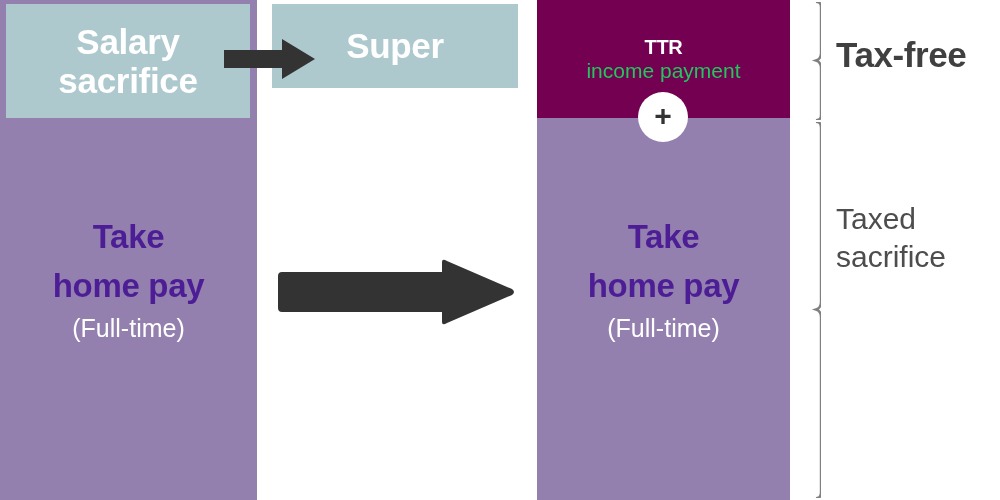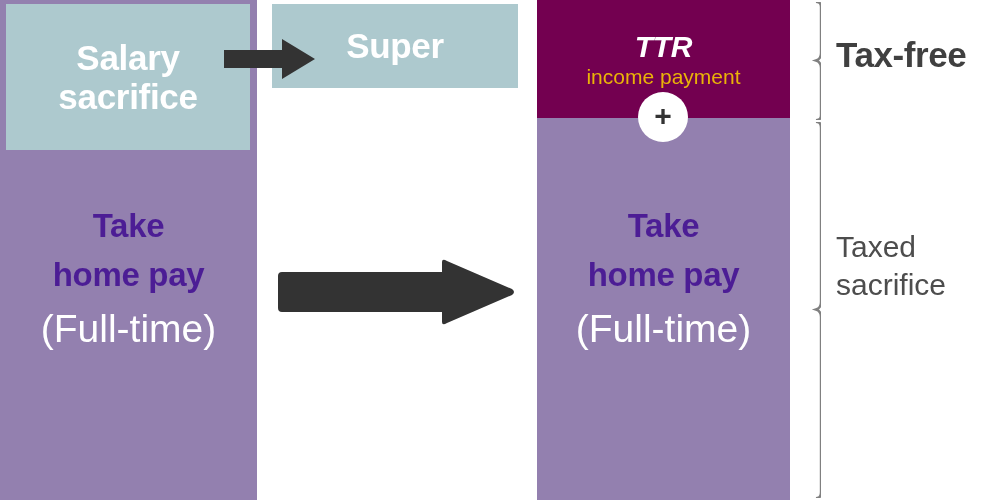--- a/index.html
+++ b/index.html
@@ -28,21 +28,21 @@
 
   
   .block-teal {
     position: absolute;
     background: #ADC9CE;
     display: flex;
     align-items: center;
     justify-content: center;
     text-align: center;
   }
-  #block-salary { left: 6px;   top: 4px; width: 244px; height: 146px; }
+  #block-salary { left: 6px;   top: 4px; width: 244px; height: 114px; }
   #block-super  { left: 272px; top: 4px; width: 246px; height: 84px; }
 
   
   #block-ttr {
     position: absolute;
     left: 537px; top: 0px; width: 253px; height: 118px;
     background: #730050;
     display: flex;
     flex-direction: column;
     align-items: center;
@@ -51,43 +51,43 @@
   }
 
   
   .txt-white-bold {
     color: #ffffff;
     font-weight: bold;
     line-height: 1.12;
     letter-spacing: -0.3px;
   }
   .txt-white-light {
-    color: #eab308;
+    color: #22c55e;
     font-weight: normal;
     line-height: 1.12;
   }
   #label-salary { font-size: 35px; }
   #label-super  { font-size: 35px; }
-  #label-ttr-title { font-size: 30px; margin-bottom: 1px; font-style: italic; }
+  #label-ttr-title { font-size: 20px; margin-bottom: 1px; }
   #label-ttr-sub   { font-size: 21px; }
 
   
   .takehome {
     position: absolute;
     display: flex;
     flex-direction: column;
     align-items: center;
     justify-content: center;
     text-align: center;
     pointer-events: none;
   }
   #takehome-1 { left: 0px;   top: 200px; width: 257px; height: 160px; }
   #takehome-3 { left: 537px; top: 200px; width: 253px; height: 160px; }
   .takehome .line-bold  { font-size: 33px; color:#4c1d95; font-weight: bold; line-height: 1.48; letter-spacing:-0.3px;}
-  .takehome .line-light { font-size: 39px; color:#ffffff; font-weight: normal; line-height: 1.48; }
+  .takehome .line-light { font-size: 25px; color:#ffffff; font-weight: normal; line-height: 1.48; }
 
   
   #plus-circle {
     position: absolute;
     left: 638px; top: 92px;
     width: 50px; height: 50px;
     border-radius: 50%;
     background: #ffffff;
     display: flex;
     align-items: center;
@@ -123,21 +123,20 @@
     line-height: 1.1;
   }
   #label-taxed {
     position: absolute;
     left: 836px; top: 200px;
     width: 160px;
     color: #4d4d4d;
     font-size: 30px;
     font-weight: normal;
     line-height: 1.28;
-    margin-top: 28px;
   }
 </style>
 </head>
 <body>
 
 <div id="canvas">
 
   <div id="col1-purple" class="col-purple"></div>
   <div id="col3-purple" class="col-purple"></div>
 

